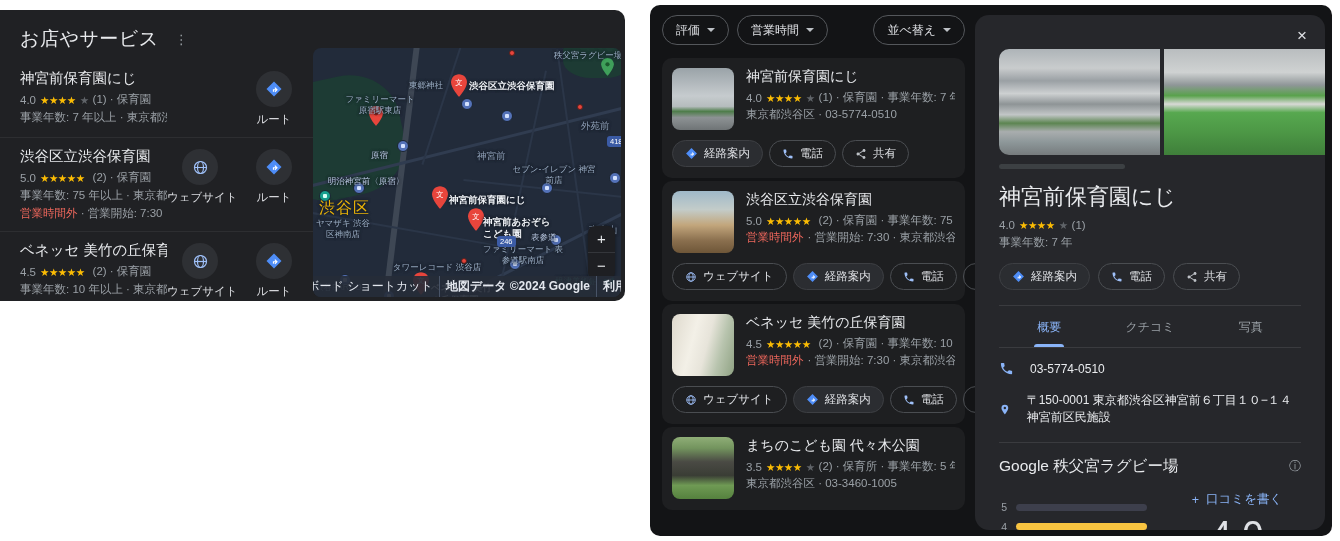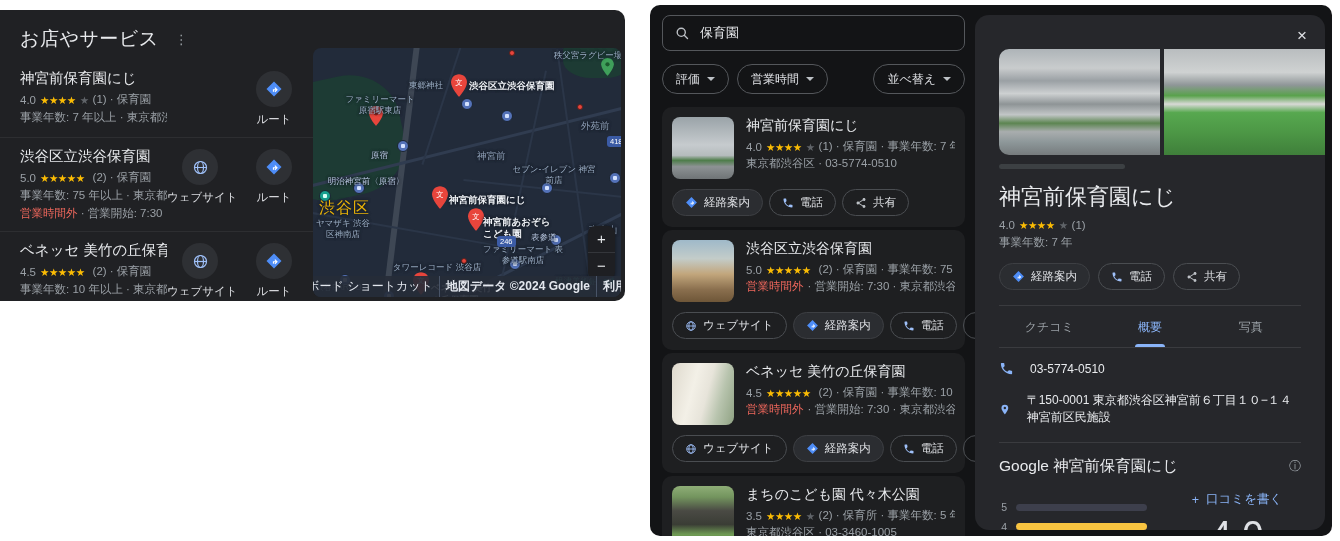--- a/index.html
+++ b/index.html
@@ -322,29 +322,20 @@
       <span>キーボード ショートカット</span>
       <span>地図データ ©2024 Google</span>
       <span>利用規約</span>
     </div>
   </div>
 </div>
 
 <div class="right-panel">
 
   <div class="list-col">
-    <div class="search-bar">
-      <span>
-        <svg width="15" height="15" viewBox="0 0 24 24" fill="none" stroke="#bdc1c6" stroke-width="2.2" stroke-linecap="round">
-            <circle cx="10" cy="10" r="6.5"></circle>
-            <path d="M15.2 15.2 20 20"></path>
-          </svg>
-      </span>
-      <input class="search-input" value="保育園" style="">
-    </div>
 
     <div class="filter-row">
       <div class="chip">
           <span>評価</span>
           <span class="chev"></span>
         </div>
       <div class="chip">
           <span>営業時間</span>
           <span class="chev"></span>
         </div>
@@ -543,22 +534,22 @@
         <svg width="12" height="12" viewBox="0 0 24 24">
             <path d="M18 16.08c-.76 0-1.44.3-1.96.77L8.91 12.7c.05-.23.09-.46.09-.7s-.04-.47-.09-.7l7.05-4.11c.54.5 1.25.81 2.04.81 1.66 0 3-1.34 3-3s-1.34-3-3-3-3 1.34-3 3c0 .24.04.47.09.7L8.04 9.81C7.5 9.31 6.79 9 6 9c-1.66 0-3 1.34-3 3s1.34 3 3 3c.79 0 1.5-.31 2.04-.81l7.12 4.16c-.05.21-.08.43-.08.65 0 1.61 1.31 2.92 2.92 2.92 1.61 0 2.92-1.31 2.92-2.92s-1.31-2.92-2.92-2.92z" fill="#bdc1c6"></path>
           </svg>
         <span>共有</span>
       </div>
     </div>
 
     <div class="divider dp-div1"></div>
 
     <div class="tabs">
+      <div class="tab active">概要</div>
       <div class="tab">クチコミ</div>
-      <div class="tab active">概要</div>
       <div class="tab">写真</div>
     </div>
     <div class="divider"></div>
 
     <div class="contact">
       <div class="contact-row">
         <svg width="15" height="15" viewBox="0 0 24 24">
             <path d="M6.62 10.79c1.44 2.83 3.76 5.14 6.59 6.59l2.2-2.21c.27-.27.67-.36 1.02-.24 1.12.37 2.33.57 3.57.57.55 0 1 .45 1 1V20c0 .55-.45 1-1 1-9.39 0-17-7.61-17-17 0-.55.45-1 1-1h3.5c.55 0 1 .45 1 1 0 1.25.2 2.45.57 3.57.11.35.03.74-.25 1.02l-2.2 2.2z" fill="#8ab4f8"></path>
           </svg>
         <span>03-5774-0510</span>
@@ -568,21 +559,21 @@
             <path d="M12 2a7 7 0 0 0-7 7c0 5.2 7 13 7 13s7-7.8 7-13a7 7 0 0 0-7-7z" fill="#8ab4f8"></path>
             <circle cx="12" cy="9" r="2.5" fill="#26272b"></circle>
           </svg>
         <span>〒150-0001 東京都渋谷区神宮前６丁目１０−１４ 神宮前区民施設</span>
       </div>
     </div>
 
     <div class="divider"></div>
 
     <div class="reviews-head">
-      <div class="reviews-title">Google 神宮前保育園にじ</div>
+      <div class="reviews-title">Google 秩父宮ラグビー場</div>
       <div class="info-glyph">ⓘ</div>
     </div>
 
     <div class="review-body">
       <div class="histo">
         <div class="hrow">
             <span class="hlabel">5</span>
             <div class="htrack">
               <div class="hfill" style="width:0%"></div>
             </div>

